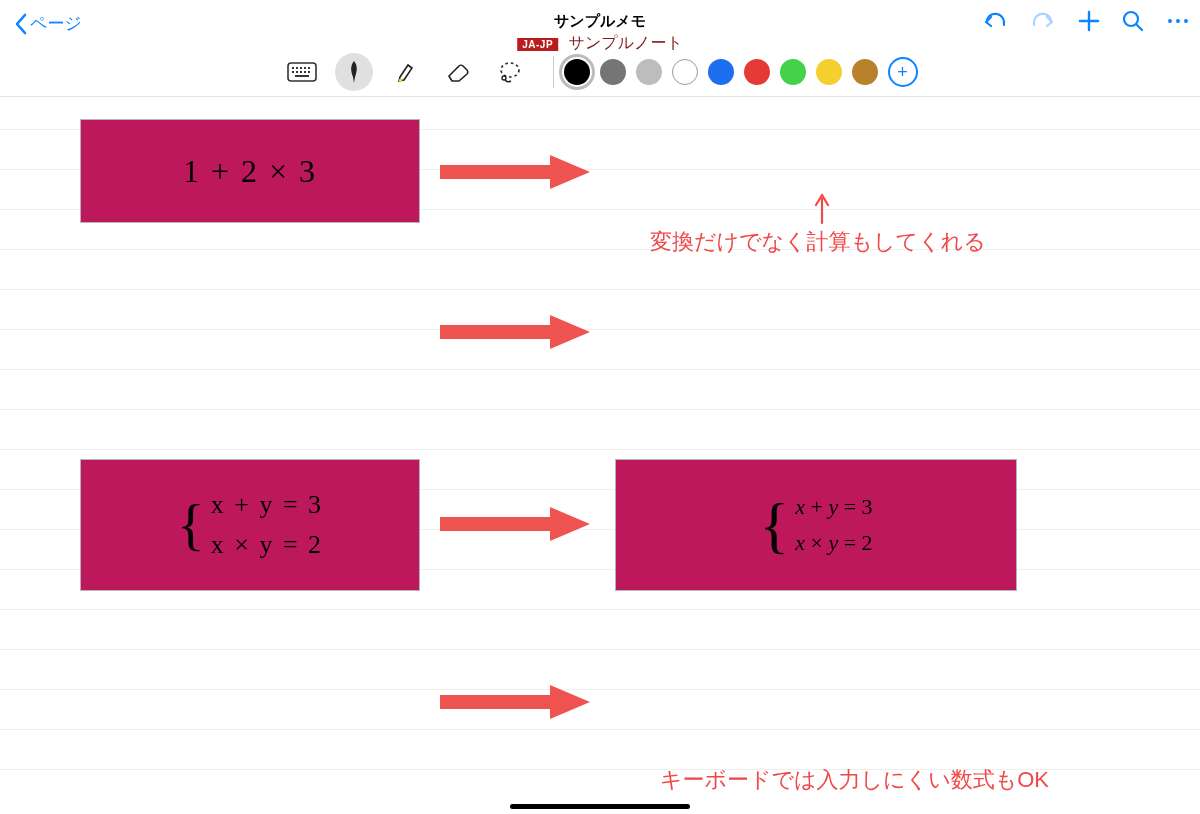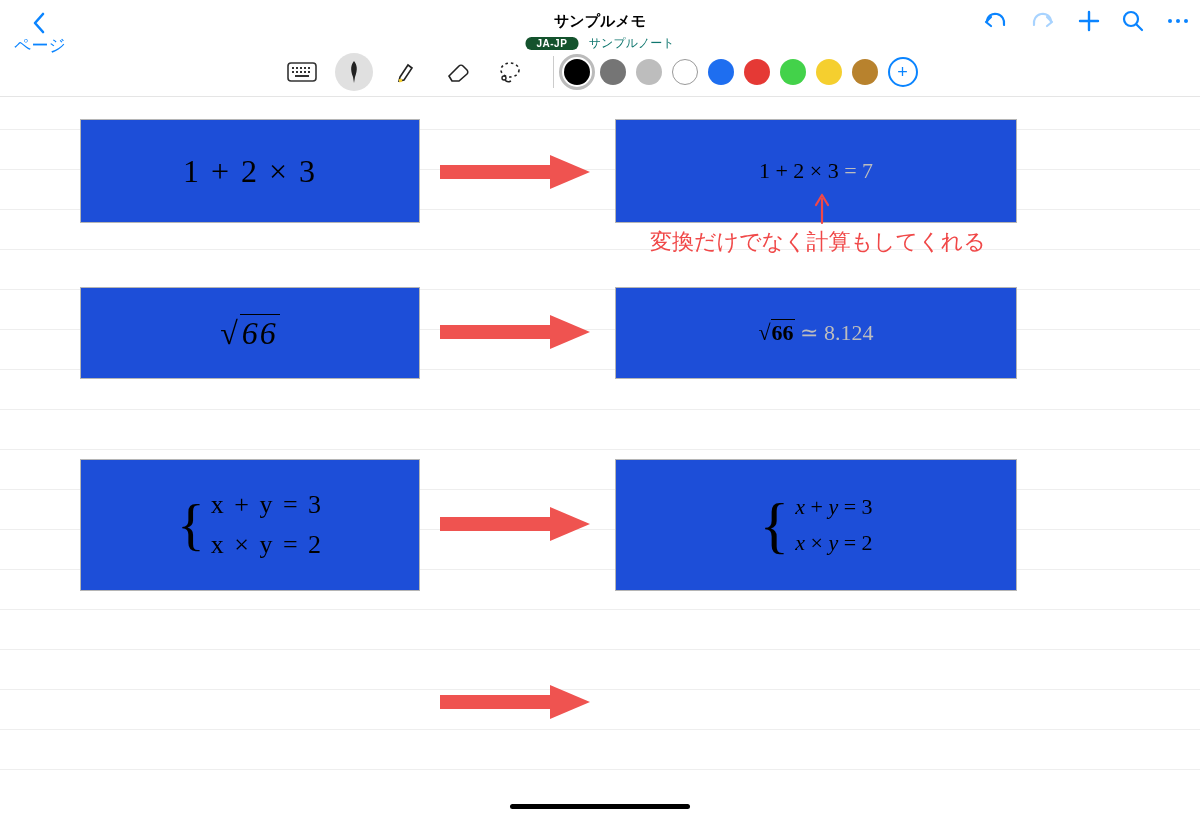--- a/index.html
+++ b/index.html
@@ -1,45 +1,45 @@
 <!DOCTYPE html>
 <html><head>
 <meta charset="utf-8">
 <style>
   html,body{margin:0;padding:0;width:1200px;height:814px;font-family:-apple-system,BlinkMacSystemFont,"Helvetica Neue",sans-serif;background:#fff;overflow:hidden;}
   
   .nav{position:relative;height:48px;width:100%;}
-  .nav-back{position:absolute;left:14px;top:12px;display:flex;align-items:center;color:#0a84ff;font-size:17px;cursor:pointer;flex-direction:column;}
+  .nav-back{position:absolute;left:14px;top:12px;display:flex;align-items:center;color:#0a84ff;font-size:17px;cursor:pointer;}
   .nav-back svg{margin-right:2px;}
   .nav-center{position:absolute;left:50%;top:12px;transform:translateX(-50%);text-align:center;}
   .nav-title{font-size:15px;font-weight:600;color:#000;}
   .nav-sub{margin-top:2px;}
-  .nav-badge{display:inline-block;background:#14532d;color:#fff;font-size:10px;border-radius:6px;padding:1px 11px;font-weight:600;letter-spacing:.5px;margin-right:6px;}
-  .nav-subtitle{color:#0f766e;font-size:12px;}
+  .nav-badge{display:inline-block;background:#b91c1c;color:#fff;font-size:10px;border-radius:0;padding:1px 5px;font-weight:600;letter-spacing:.5px;margin-right:6px;}
+  .nav-subtitle{color:#7f1d1d;font-size:16px;}
   .nav-actions{position:absolute;right:10px;top:10px;display:flex;gap:22px;align-items:center;}
   .nav-actions svg{display:block;}
   .act{color:#0a84ff;}
   .act.dim{opacity:.35;}
   
   .tools{height:48px;display:flex;align-items:center;justify-content:center;border-bottom:1px solid #e5e5e5;}
   .left-tools{display:flex;align-items:center;gap:14px;padding-right:14px;}
   .tool-btn{width:38px;height:38px;border-radius:19px;display:flex;align-items:center;justify-content:center;cursor:pointer;}
   .tool-selected{background:#e0e0e0;}
   .tool-divider{width:1px;height:32px;background:#ccc;margin:0 10px;}
   .colors{display:flex;align-items:center;gap:10px;}
   .swatch{width:26px;height:26px;border-radius:50%;cursor:pointer;box-sizing:border-box;}
   .swatch.selected{outline:3px solid #bbb;outline-offset:2px;}
   .swatch.hollow{border:1.5px solid #999;background:#fff;}
   .colors .add{width:26px;height:26px;border-radius:50%;border:2px solid #0a84ff;display:flex;align-items:center;justify-content:center;color:#0a84ff;font-size:18px;line-height:1;cursor:pointer;}
   
   .page{position:relative;width:100%;height:718px;}
   
   .ruled{position:absolute;inset:0;pointer-events:none;}
   .ruled div{position:absolute;left:0;right:0;height:1px;background:#eee;}
-  .box{position:absolute;border:1px solid #b5b5b5;background:#1d4ed8;display:flex;align-items:center;justify-content:center;box-sizing:border-box;}
+  .box{position:absolute;border:1px solid #b5b5b5;background:#be185d;display:flex;align-items:center;justify-content:center;box-sizing:border-box;}
   .handwriting{font-family:"Comic Sans MS","Segoe Script",cursive;font-size:32px;letter-spacing:2px;}
   .typeset{font-family:"Times New Roman","STIX",serif;font-size:22px;}
   .typeset .faint{color:#bdbdbd;}
   .typeset .italic{font-style:italic;}
   .arrow{position:absolute;}
   .note{position:absolute;color:#f04848;font-family:Liberation Sans, sans-serif;font-size:22px;white-space:nowrap;}
   .arrow-up{position:absolute;color:#f04848;}
   .hb{position:absolute;left:50%;transform:translateX(-50%);bottom:6px;width:180px;height:5px;border-radius:3px;background:#000;}
   .sqrt-bar{border-top:1.8px solid #000;padding:0 2px;}
   .sqrt-bar-thin{border-top:1.4px solid #000;padding:0 1px;}
@@ -179,42 +179,29 @@
     <div style="top:672px"></div>
   </div>
 
   <div class="box" style="left:80px;top:22px;width:340px;height:104px">
     <span class="handwriting">1 + 2 × 3</span>
   </div>
   <svg class="arrow" style="left:440px;top:58px" width="150" height="34">
       <rect x="0" y="10" width="115" height="14" fill="#ef5350"></rect>
       <path d="M110 0 L150 17 L110 34 Z" fill="#ef5350"></path>
     </svg>
-  <div class="box" style="left:615px;top:22px;width:402px;height:104px">
-    <span class="typeset">
-      <span>1 + 2 × 3</span><span class="faint"> = 7</span>
-    </span>
-  </div>
   <svg class="arrow-up" style="left:811px;top:94px" width="22" height="34">
     <path d="M11 32 L11 8 M11 4 L5 14 M11 4 L17 14" stroke="#f04848" stroke-width="2.2" fill="none" stroke-linecap="round"></path>
   </svg>
   <div class="note" style="left:650px;top:130px">変換だけでなく計算もしてくれる</div>
 
-  <div class="box" style="left:80px;top:190px;width:340px;height:92px">
-    <span class="handwriting" style="font-style:italic">√<span class="sqrt-bar">66</span></span>
-  </div>
   <svg class="arrow" style="left:440px;top:218px" width="150" height="34">
       <rect x="0" y="10" width="115" height="14" fill="#ef5350"></rect>
       <path d="M110 0 L150 17 L110 34 Z" fill="#ef5350"></path>
     </svg>
-  <div class="box" style="left:615px;top:190px;width:402px;height:92px">
-    <span class="typeset">
-      <span>√<span class="sqrt-bar-thin"><b>66</b></span></span><span class="faint"> ≃ 8.124</span>
-    </span>
-  </div>
 
   <div class="box" style="left:80px;top:362px;width:340px;height:132px">
     <span style="display:flex;align-items:center">
       <span class="brace">{</span>
       <span class="eqcol handwriting" style="font-size:26px">
         <span>x + y = 3</span>
         <span>x × y = 2</span>
       </span>
     </span>
   </div>
@@ -230,15 +217,16 @@
         <span><span style="font-style:italic">x</span> × <span style="font-style:italic">y</span> = 2</span>
       </span>
     </span>
   </div>
 
   <svg class="arrow" style="left:440px;top:588px" width="150" height="34">
       <rect x="0" y="10" width="115" height="14" fill="#ef5350"></rect>
       <path d="M110 0 L150 17 L110 34 Z" fill="#ef5350"></path>
     </svg>
 
+  <div class="note" style="left:660px;top:668px">キーボードでは入力しにくい数式もOK</div>
 
   <div class="hb"></div>
 </div>
 
 </body></html>

